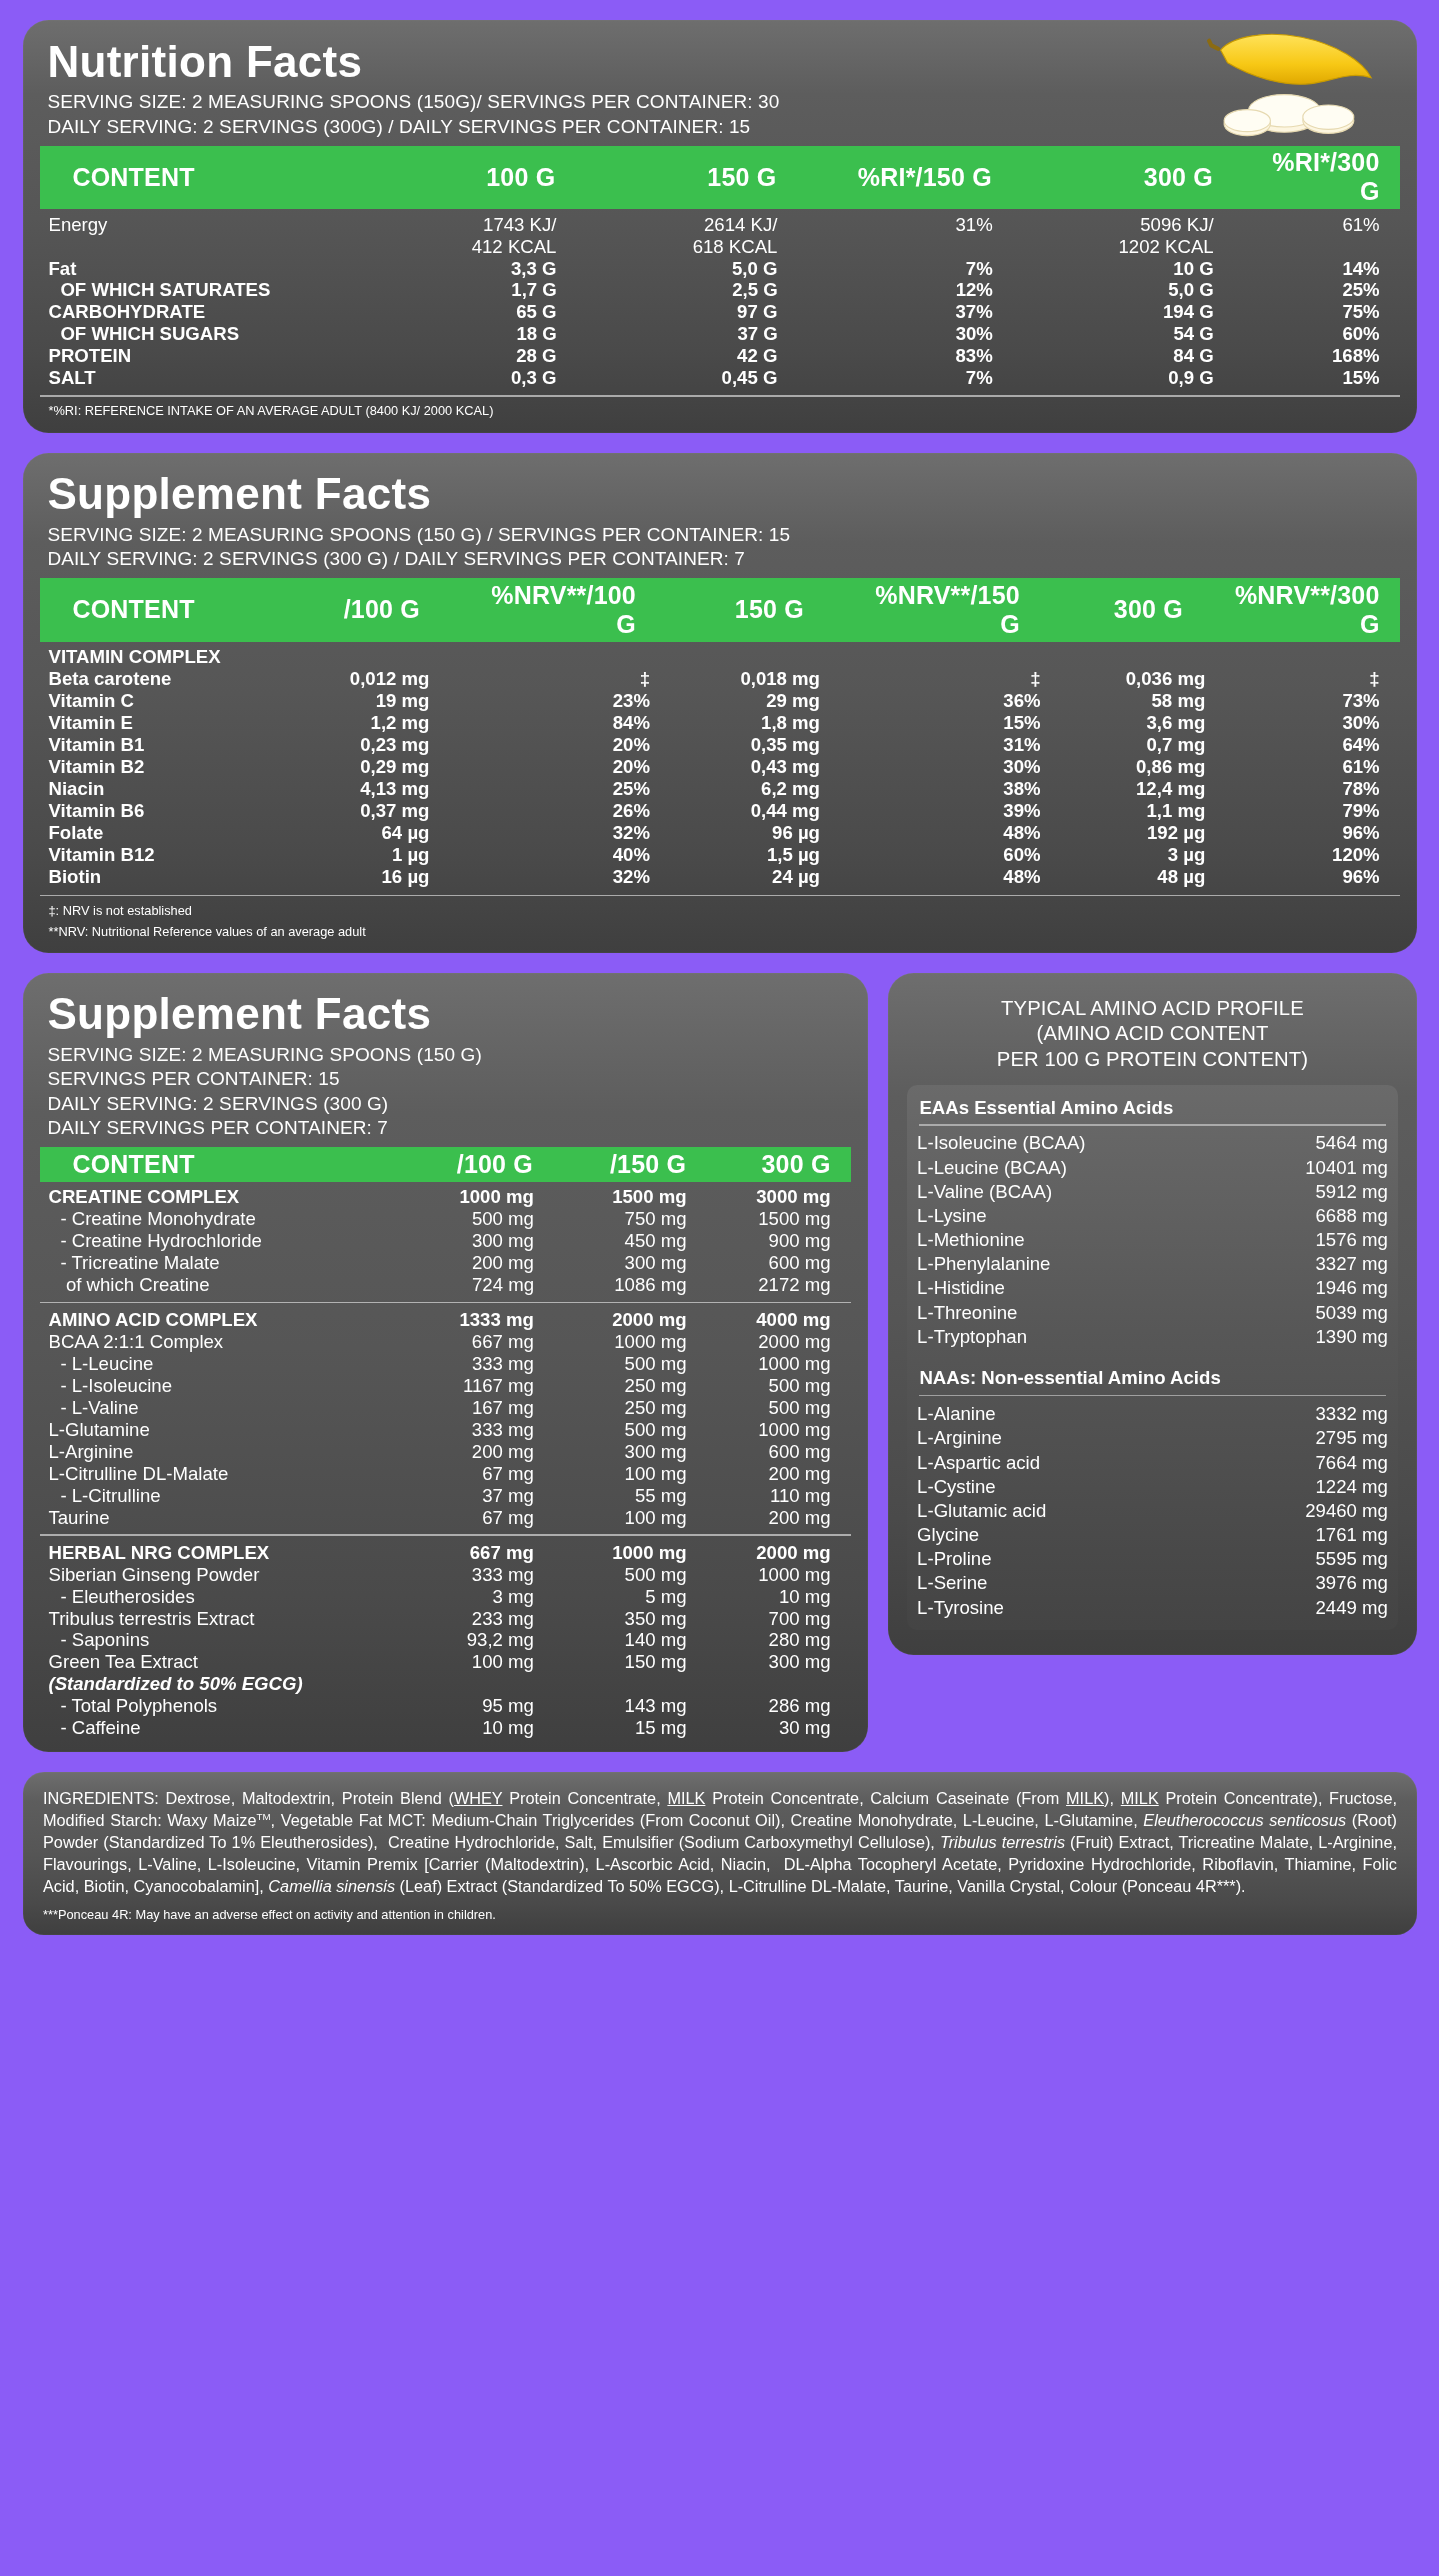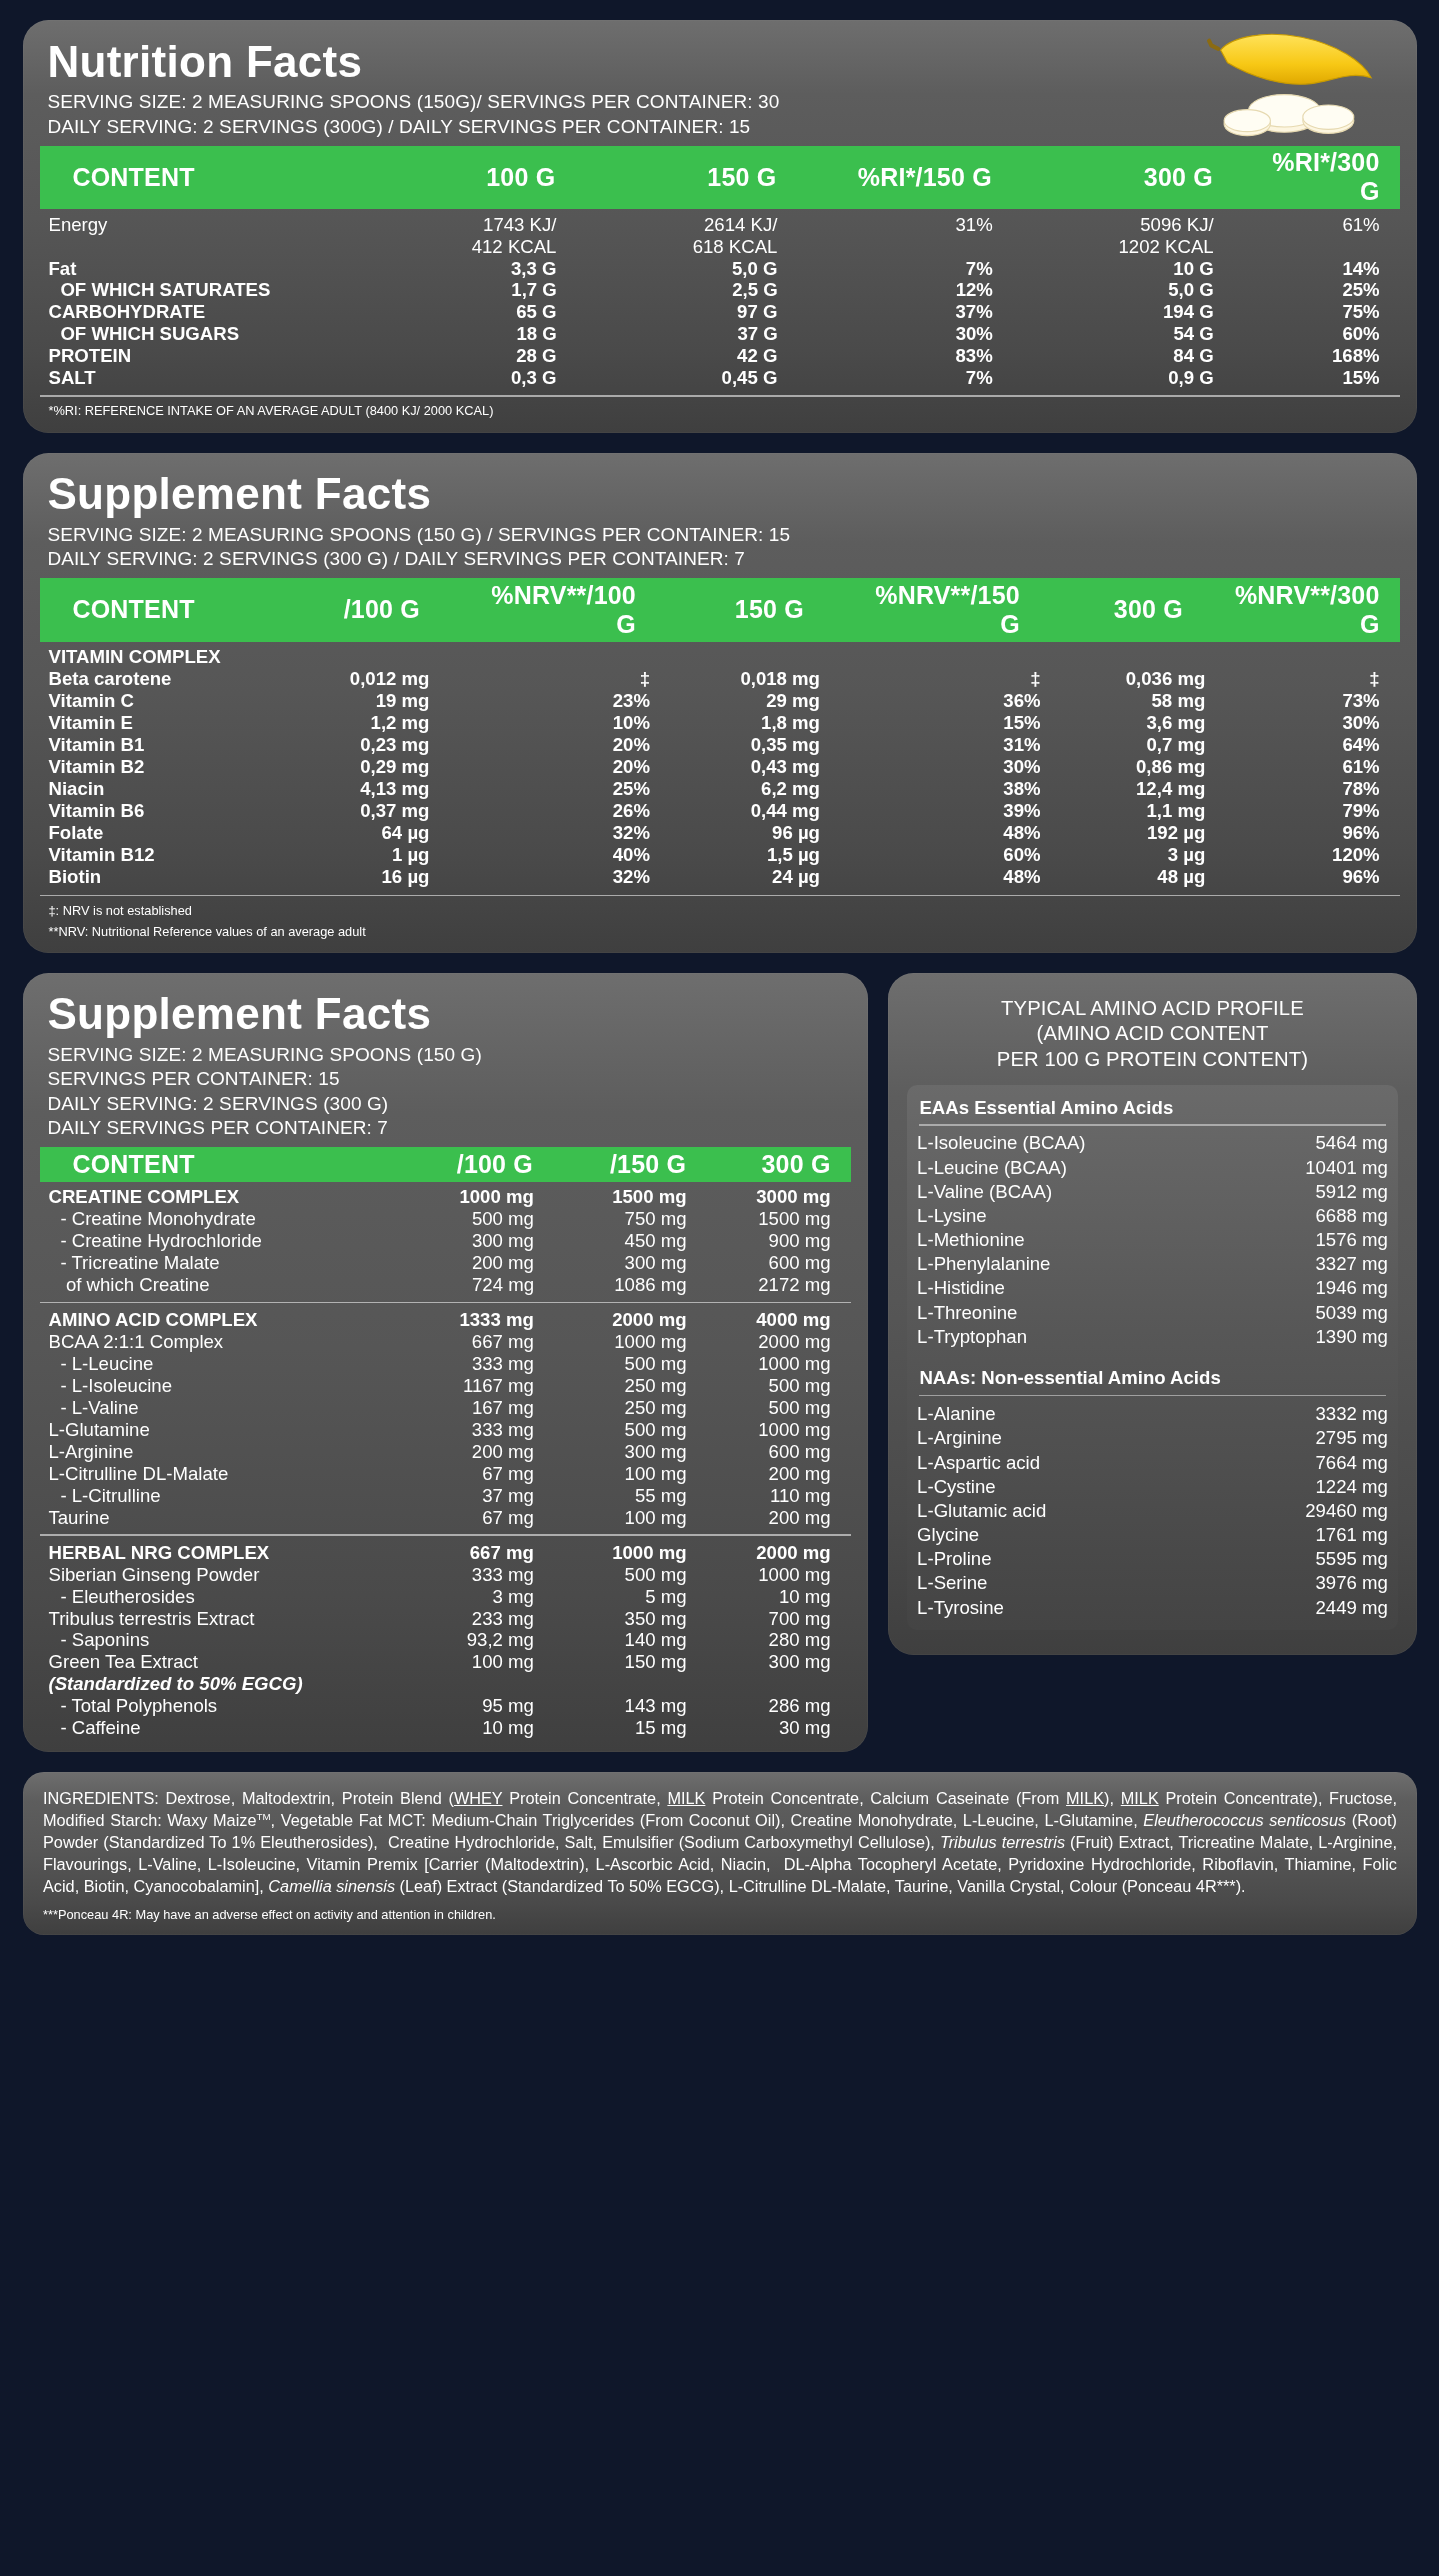--- a/index.html
+++ b/index.html
@@ -9,21 +9,21 @@
   }
   body {
     width: 1440px;
     font-family: "Liberation Sans", sans-serif;
     color: #ffffff;
   }
   .page {
     width: 1440px;
     min-height: 2576px;
     padding: 20px 23px 23px 23px;
-    background: #0f172a;
+    background: #8b5cf6;
   }
 
   
   .panel {
     border-radius: 25.5px;
     background: linear-gradient(180deg, #6e6e6e 0%, #5d5d5d 18%, #565656 48%, #4a4a4a 80%, #3f3f3f 100%);
     box-shadow: inset 0 0 0 0.6px rgba(255,255,255,0.06);
     padding: 15px 17.4px 12.8px 17.4px;
     position: relative;
     overflow: hidden;
@@ -288,21 +288,21 @@
           <div class="sv-c2 num nf-pad">19 mg</div>
           <div class="sv-c3 num nf-pad">23%</div>
           <div class="sv-c4 num nf-pad">29 mg</div>
           <div class="sv-c5 num nf-pad">36%</div>
           <div class="sv-c6 num nf-pad">58 mg</div>
           <div class="sv-c7 num nf-pad">73%</div>
         </div>
         <div class="trow bold">
           <div class="sv-c1 lbl">Vitamin E</div>
           <div class="sv-c2 num nf-pad">1,2 mg</div>
-          <div class="sv-c3 num nf-pad">10%</div>
+          <div class="sv-c3 num nf-pad">84%</div>
           <div class="sv-c4 num nf-pad">1,8 mg</div>
           <div class="sv-c5 num nf-pad">15%</div>
           <div class="sv-c6 num nf-pad">3,6 mg</div>
           <div class="sv-c7 num nf-pad">30%</div>
         </div>
         <div class="trow bold">
           <div class="sv-c1 lbl">Vitamin B1</div>
           <div class="sv-c2 num nf-pad">0,23 mg</div>
           <div class="sv-c3 num nf-pad">20%</div>
           <div class="sv-c4 num nf-pad">0,35 mg</div>

